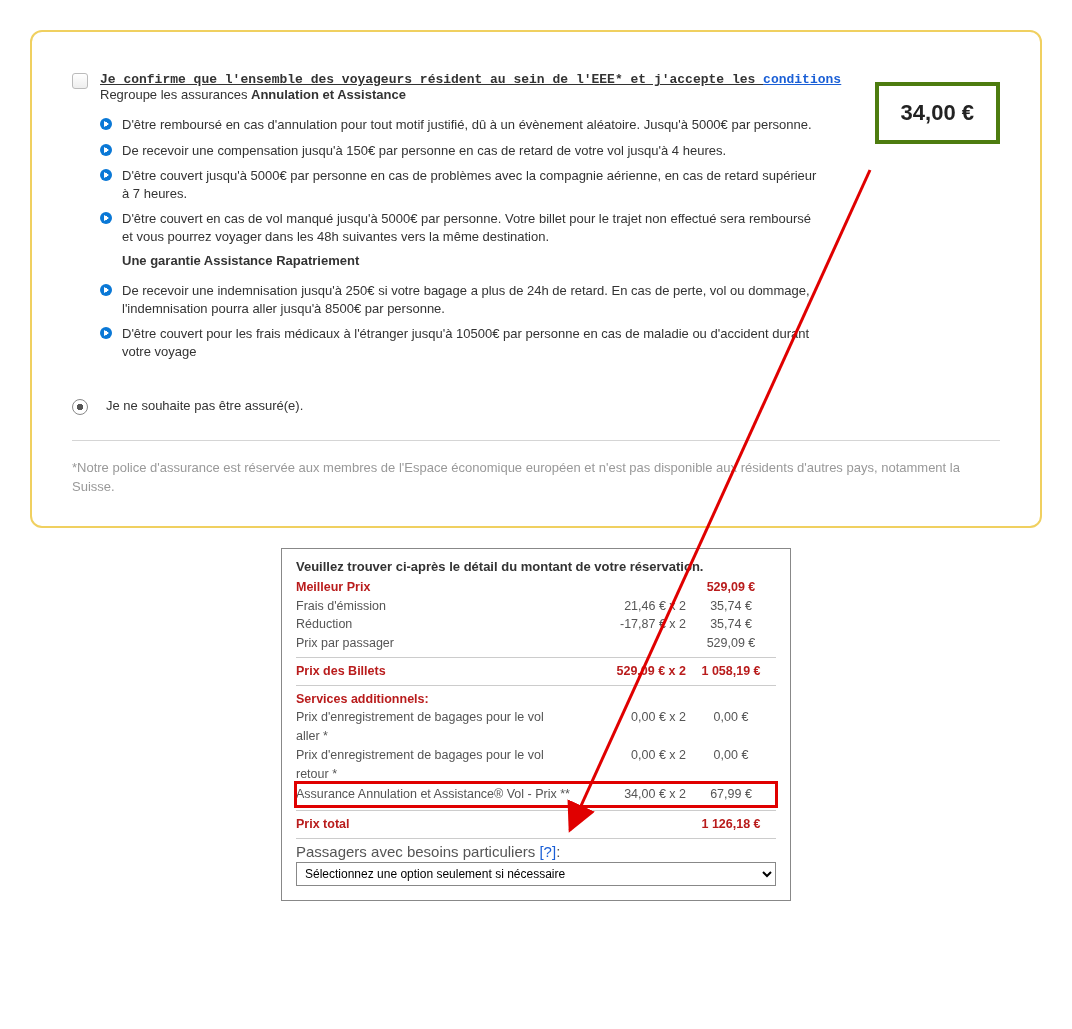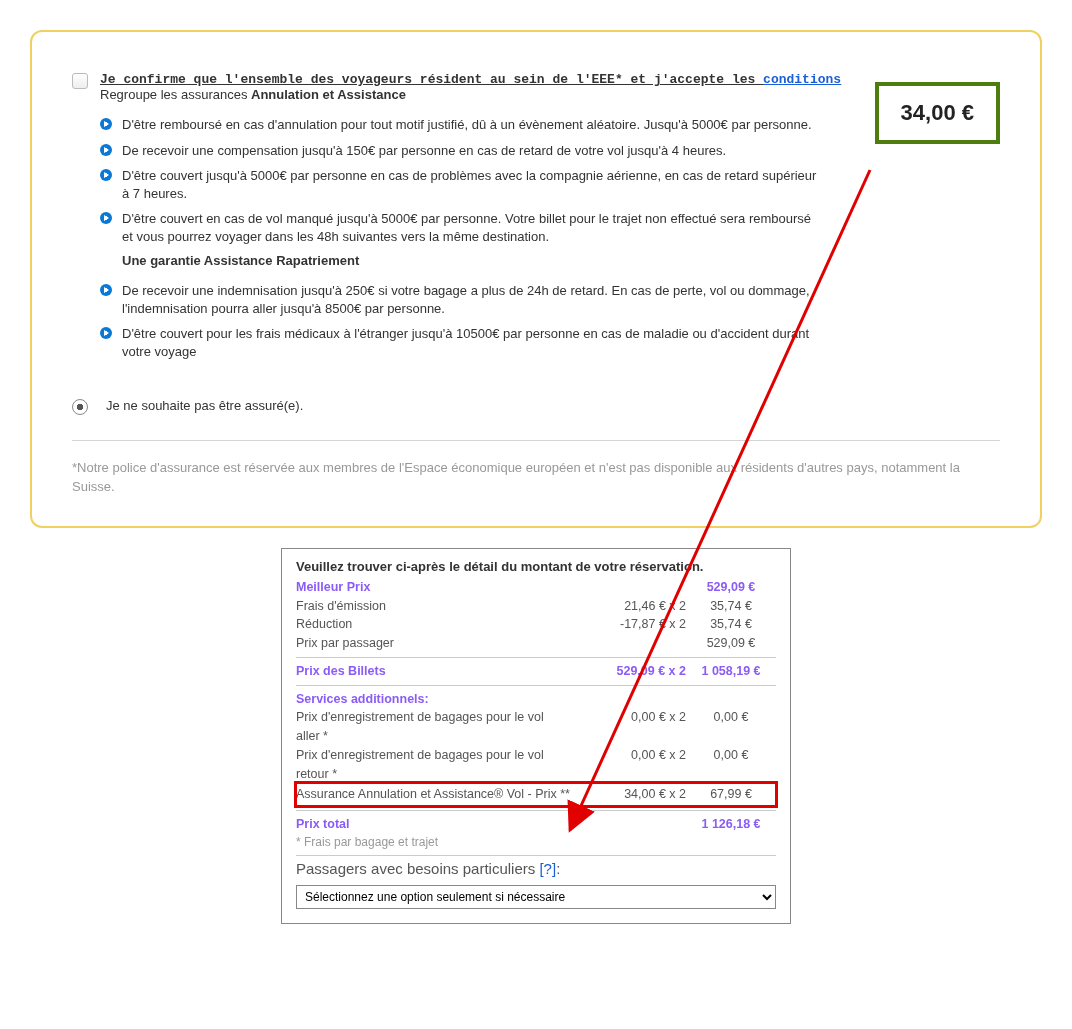--- a/index.html
+++ b/index.html
@@ -104,36 +104,36 @@
   }
   .summary-title { font-weight:bold; color:#333; margin-bottom:4px;}
   .srow {
     display:flex;
     font-size:12.5px;
     line-height:1.5;
   }
   .srow .lbl { flex:1; padding-right:6px;}
   .srow .mid { width:110px; text-align:right; }
   .srow .tot { width:90px; text-align:center; }
-  .bold { font-weight:bold; color:#8b5cf6;}
+  .bold { font-weight:bold; color:#b91c1c;}
   .hr   { border-top:1px solid #ccc; margin:4px 0;}
   .neg  { }
   .highlight-row {
     outline:3px solid #e00000;
     outline-offset:-1px;
     padding:2px 0;
   }
   .tinynote { color:#999; font-size:12px; line-height:1.4;}
   .passenger-select {
     width:100%;
     height:24px;
     border:1px solid #888;
     font-size:12px;
     padding:0 4px;
-    margin-top:8px;
+    margin-top:2px;
     background:#fff;
   }
   .help-q { color:#1a5fd6; }
 
   
   .arrow-svg { position:absolute; pointer-events:none; }
 </style>
 </head>
 <body>
 
@@ -224,21 +224,20 @@
     <span class="lbl">Assurance Annulation et Assistance® Vol  - Prix **</span>
     <span class="mid">34,00 € x 2</span>
     <span class="tot">67,99 €</span>
   </div>
   <div class="hr"></div>
   <div class="srow bold">
     <span class="lbl">Prix total</span>
     <span class="mid"></span>
     <span class="tot">1 126,18 €</span>
   </div>
-  <div class="tinynote">* Frais par bagage et trajet</div>
   <div class="hr"></div>
   <div style="font-size:15px;">
     <span>Passagers avec besoins particuliers </span><span class="help-q">[?]</span><span>:</span>
   </div>
   <select class="passenger-select">
     <option>Sélectionnez une option seulement si nécessaire</option>
   </select>
 </div>
 
 <svg class="arrow-svg" style="left:0;top:0;" width="1072" height="1029">

